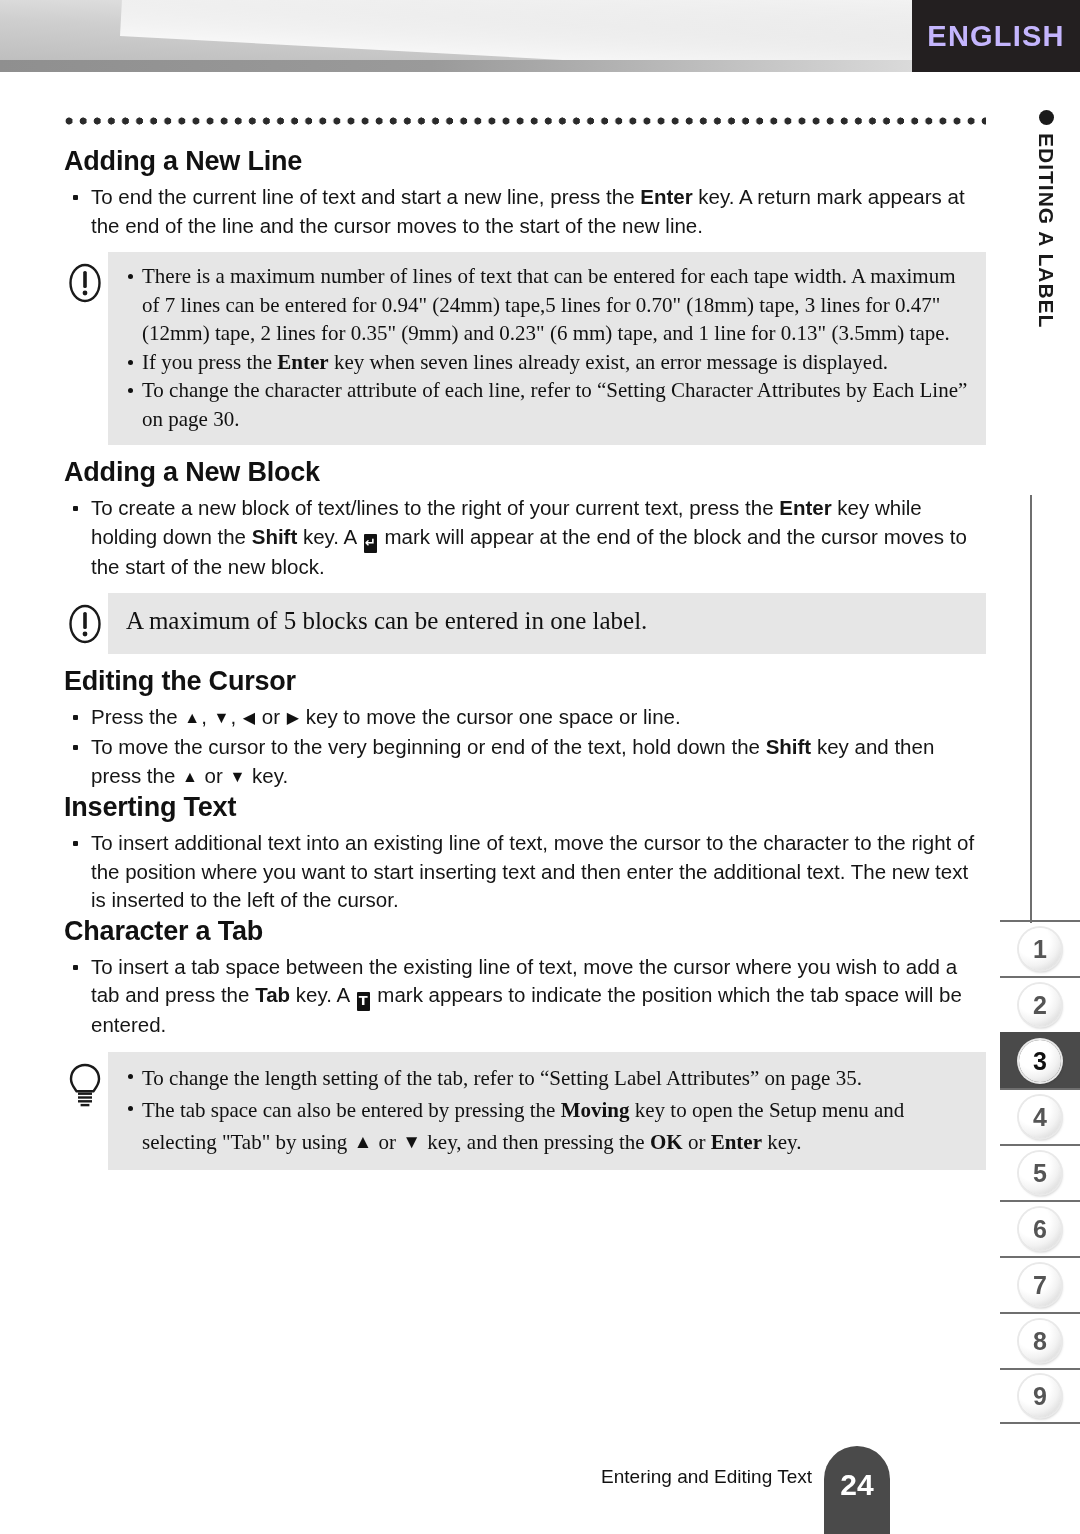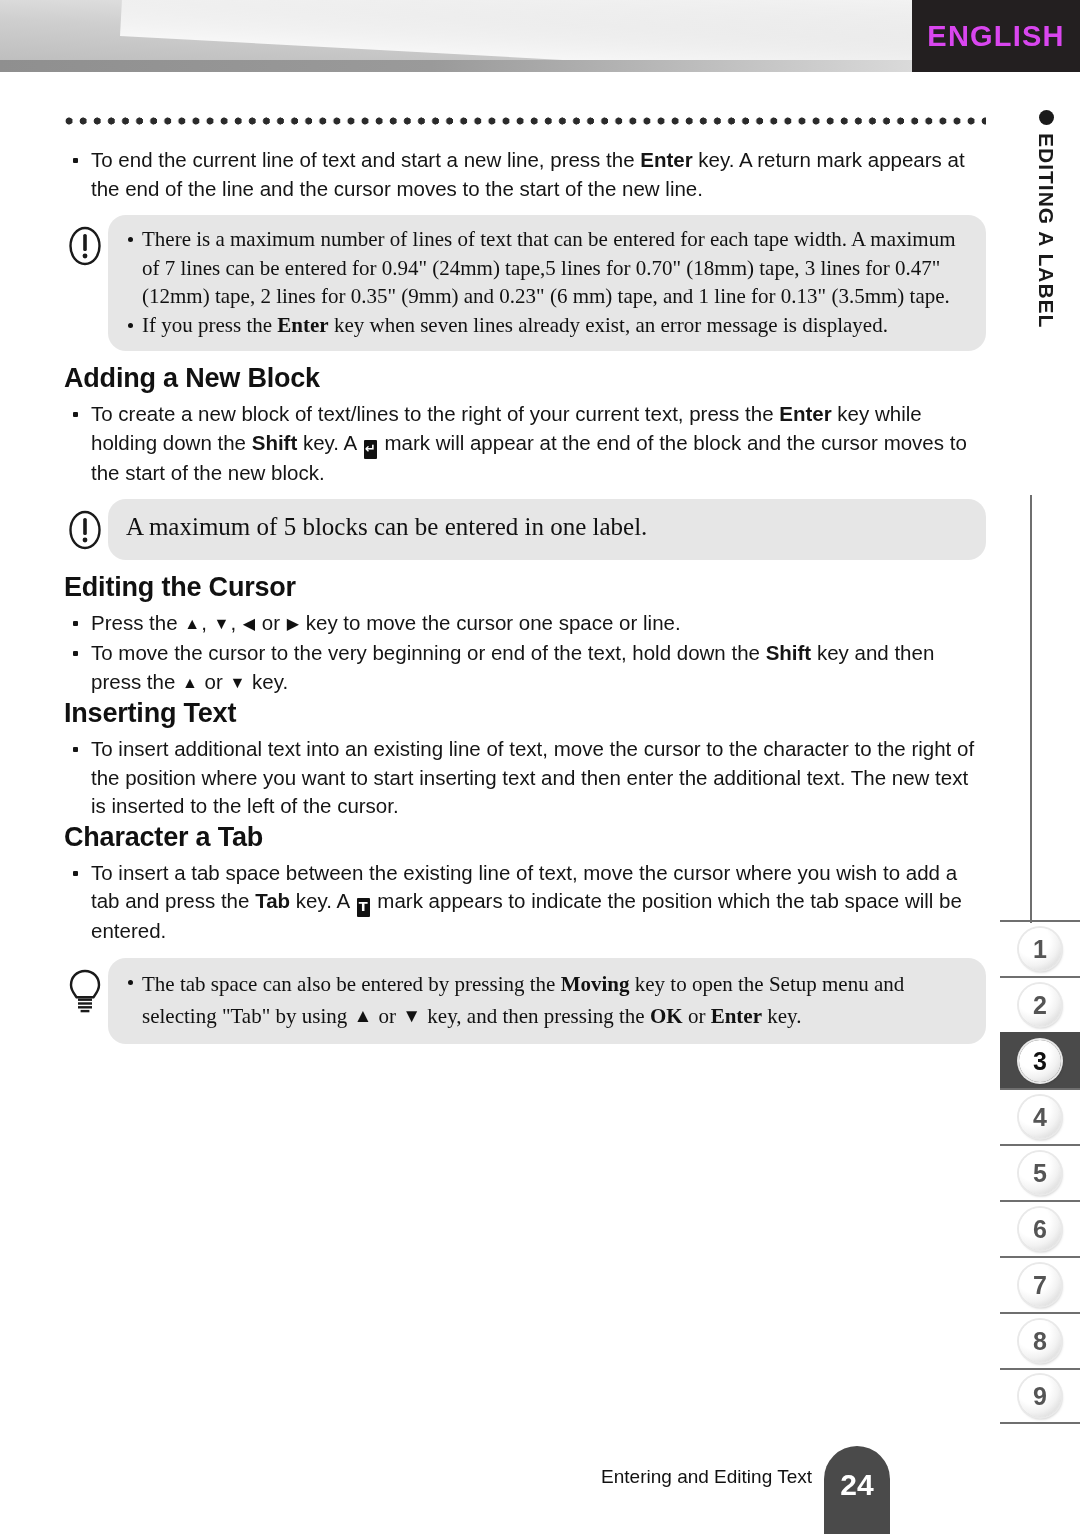--- a/index.html
+++ b/index.html
@@ -30,21 +30,21 @@
     transform:rotate(3.1deg);
     transform-origin:0 100%;
   }
   .banner-bottomfade{
     position:absolute;left:0;bottom:0;width:1080px;height:12px;
     background:linear-gradient(to right,#8f8f8f 0%,#9a9a9a 40%,#d0d0d0 78%,#f2f2f2 100%);
   }
   .lang-tab{
     position:absolute;right:0;top:0;width:168px;height:72px;
     background:#231f20;
-    color:#d946ef;
+    color:#c4b5fd;
     display:flex;align-items:center;justify-content:center;
     font-size:29px;font-weight:bold;letter-spacing:1.2px;
   }
 
   
   .side-label{
     position:absolute;right:14px;top:110px;
     width:40px;height:330px;
     display:flex;flex-direction:column;align-items:center;
   }
@@ -92,21 +92,20 @@
   b{font-weight:bold;}
 
   
   .callout{
     position:relative;
     background:#e6e6e6;
     margin:12px 0 12px 44px;
     padding:10px 16px 12px 16px;
     min-height:20px;
     box-sizing:border-box;
-    border-radius:18px;
   }
   .callout .icon{
     position:absolute;left:-44px;top:8px;width:42px;height:46px;
   }
   .callout ul{list-style:none;margin:0;padding:0;}
   .callout ul > li{
     position:relative;padding-left:18px;
     font-family:"Liberation Serif", serif;
     font-size:21px;line-height:28.5px;color:#111;
   }
@@ -207,34 +206,36 @@
 
 <div class="side-label">
   <div class="side-dot"></div>
   <div class="side-text">EDITING A LABEL</div>
 </div>
 
 <div class="content">
   <div class="dotted-rule"></div>
   <div id="sections-host">
       <div>
+        <h2 class="sec">Adding a New Line</h2>
         <ul class="bullets">
           <li>To end the current line of text and start a new line, press the <b>Enter</b> key. A return mark appears at the end of the line and the cursor moves to the start of the new line.</li>
         </ul>
         <div class="callout">
           <div class="icon">
             <svg width="42" height="46" viewBox="0 0 42 46">
               <ellipse cx="21" cy="23" rx="14.5" ry="18" fill="#fff" stroke="#1a1a1a" stroke-width="2.4"></ellipse>
               <rect x="19.2" y="11" width="3.6" height="17" rx="1.6" fill="#1a1a1a"></rect>
               <circle cx="21" cy="33" r="2.4" fill="#1a1a1a"></circle>
             </svg>
           </div>
           <ul>
             <li>There is a maximum number of lines of text that can be entered for each tape width. A maximum of 7 lines can be entered for 0.94" (24mm) tape,5 lines for 0.70" (18mm) tape, 3 lines for 0.47" (12mm) tape, 2 lines for 0.35" (9mm) and 0.23" (6 mm) tape, and 1 line for 0.13" (3.5mm) tape.</li>
             <li>If you press the <b>Enter</b> key when seven lines already exist, an error message is displayed.</li>
+            <li>To change the character attribute of each line, refer to “Setting Character Attributes by Each Line” on page 30.</li>
           </ul>
         </div>
       </div>
       <div>
         <h2 class="sec">Adding a New Block</h2>
         <ul class="bullets">
           <li>To create a new block of text/lines to the right of your current text, press the <b>Enter</b> key while holding down the <b>Shift</b> key. A <span class="keymark">↵</span> mark will appear at the end of the block and the cursor moves to the start of the new block.</li>
         </ul>
         <div class="callout single">
           <div class="icon">
@@ -269,20 +270,21 @@
           <div class="icon">
             <svg width="42" height="50" viewBox="0 0 42 50">
               <path d="M21 5 C12.5 5 7 11.5 7 19 C7 24.6 10.6 28.3 12.6 31.2 L29.4 31.2 C31.4 28.3 35 24.6 35 19 C35 11.5 29.5 5 21 5 Z" fill="#fff" stroke="#1a1a1a" stroke-width="2.4"></path>
               <rect x="14" y="32.5" width="14" height="2.4" fill="#1a1a1a"></rect>
               <rect x="14" y="36.3" width="14" height="2.4" fill="#1a1a1a"></rect>
               <rect x="14" y="40.1" width="14" height="2.4" fill="#1a1a1a"></rect>
               <rect x="16.6" y="43.9" width="8.8" height="2.4" fill="#1a1a1a"></rect>
             </svg>
           </div>
           <ul>
+            <li>To change the length setting of the tab, refer to “Setting Label Attributes” on page 35.</li>
             <li>The tab space can also be entered by pressing the <b>Moving</b> key to open the Setup menu and selecting "Tab" by using <span class="arrow big">▲</span> or <span class="arrow big">▼</span> key, and then pressing the <b>OK</b> or <b>Enter</b> key.</li>
           </ul>
         </div>
       </div>
     </div>
 </div>
 
 <div class="vdivider"></div>
 
 <div class="tabs" id="tabs-host">

